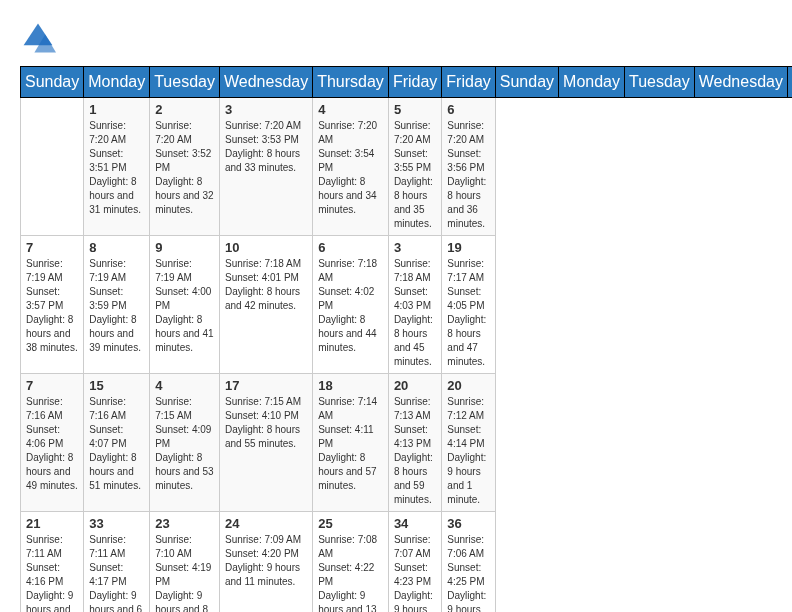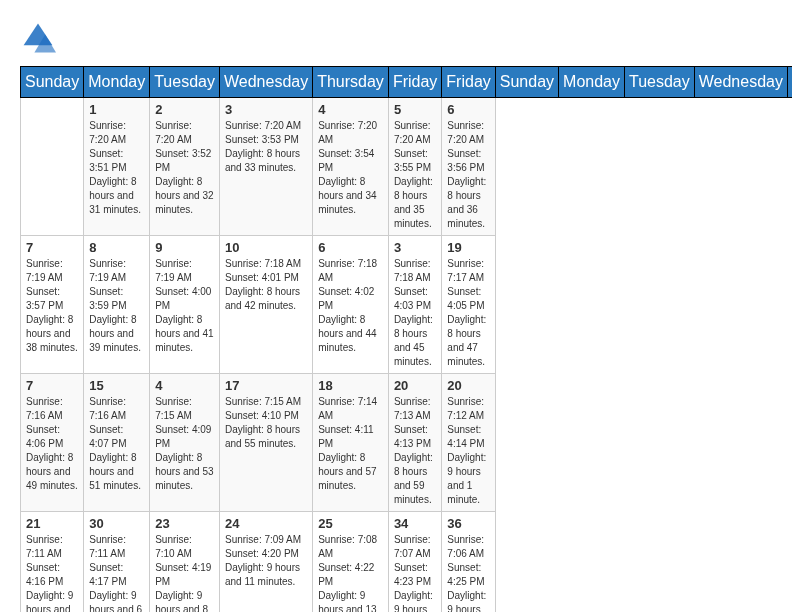--- a/index.html
+++ b/index.html
@@ -210,21 +210,21 @@
           <span class="day-num">20</span>
           <div class="day-info">Sunrise: 7:12 AM<br>Sunset: 4:14 PM<br>Daylight: 9 hours and 1 minute.</div>
         </td>
       </tr>
       <tr>
         <td>
           <span class="day-num">21</span>
           <div class="day-info">Sunrise: 7:11 AM<br>Sunset: 4:16 PM<br>Daylight: 9 hours and 4 minutes.</div>
         </td>
         <td>
-          <span class="day-num">30</span>
+          <span class="day-num">33</span>
           <div class="day-info">Sunrise: 7:11 AM<br>Sunset: 4:17 PM<br>Daylight: 9 hours and 6 minutes.</div>
         </td>
         <td>
           <span class="day-num">23</span>
           <div class="day-info">Sunrise: 7:10 AM<br>Sunset: 4:19 PM<br>Daylight: 9 hours and 8 minutes.</div>
         </td>
         <td>
           <span class="day-num">24</span>
           <div class="day-info">Sunrise: 7:09 AM<br>Sunset: 4:20 PM<br>Daylight: 9 hours and 11 minutes.</div>
         </td>

